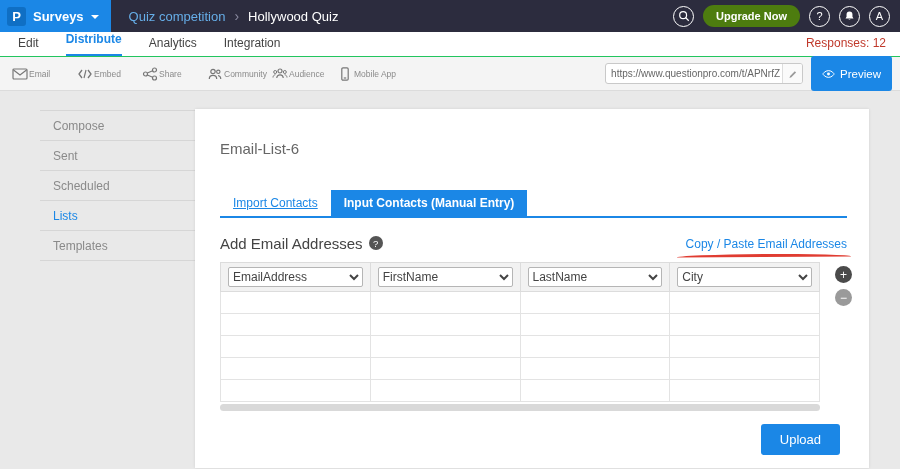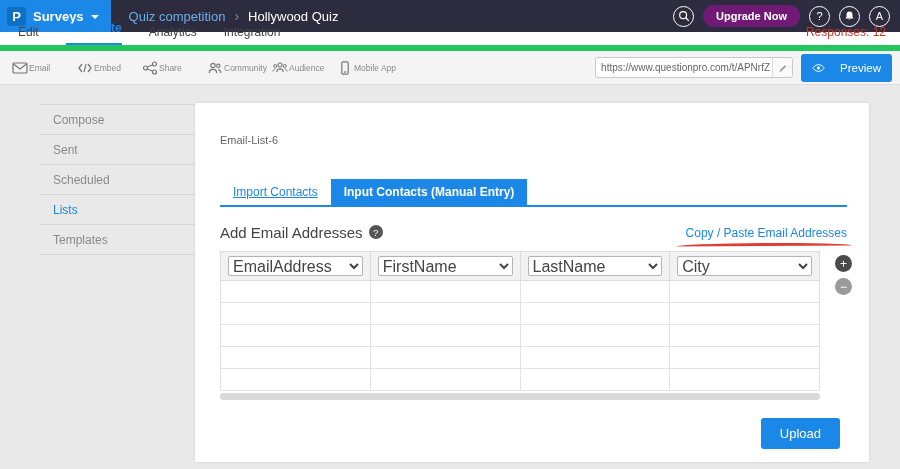--- a/index.html
+++ b/index.html
@@ -13,56 +13,56 @@
   .brand { background: #1b87e6; height: 32px; display: flex; align-items: center; gap: 7px; padding: 0 12px 0 7px; cursor: pointer; }
   .logo-box { width: 19px; height: 19px; background: #0f6fc4; border-radius: 3px; color: #fff; font-weight: bold; font-size: 13px; display: flex; align-items: center; justify-content: center; }
   .product { font-size: 13px; font-weight: bold; }
   .caret-down { width: 0; height: 0; border-left: 4px solid transparent; border-right: 4px solid transparent; border-top: 4px solid #fff; margin-top: 1px; }
   .breadcrumb { margin-left: 18px; display: flex; align-items: center; gap: 9px; font-size: 13px; }
   .bc-link { color: #66aee8; cursor: pointer; }
   .bc-sep { color: #8b8ba0; font-size: 14px; }
   .bc-current { color: #ffffff; }
   .topbar-right { margin-left: auto; display: flex; align-items: center; gap: 9px; padding-right: 10px; }
   .circle-icon { width: 21px; height: 21px; border: 1px solid #fff; border-radius: 50%; display: flex; align-items: center; justify-content: center; font-size: 11px; cursor: pointer; flex: none; }
-  .upgrade-btn { background: #701a75; color: #fff; border: none; border-radius: 11px; padding: 5px 13px; font-size: 11px; font-weight: bold; cursor: pointer; }
-  
-  .navbar { height: 19px; background: #fff; border-bottom: 6px solid #22c55e; display: flex; align-items: flex-end; padding: 0 14px 0 18px; gap: 27px; }
+  .upgrade-btn { background: #4d7c0f; color: #fff; border: none; border-radius: 11px; padding: 5px 13px; font-size: 11px; font-weight: bold; cursor: pointer; }
+  
+  .navbar { height: 25px; background: #fff; border-bottom: 1px solid #22c55e; display: flex; align-items: flex-end; padding: 0 14px 0 18px; gap: 27px; }
   .nav-tab { font-size: 12px; color: #444; padding-bottom: 6px; cursor: pointer; }
   .nav-tab.active { color: #1b87e6; font-weight: bold; border-bottom: 2px solid #1b87e6; padding-bottom: 8px; }
   .responses { margin-left: auto; font-size: 12px; color: #c0392b; padding-bottom: 6px; }
   
   .toolbar { height: 34px; background: #f4f4f4; border-bottom: 1px solid #dcdcdc; display: flex; align-items: center; padding-left: 12px; }
   .tool { width: 65px; display: flex; flex-direction: row; align-items: center; gap: 1px; cursor: pointer; }
   .tool-label { font-size: 8.5px; color: #8a8a8a; white-space: nowrap; }
   .toolbar-right { margin-left: auto; display: flex; align-items: center; gap: 8px; padding-right: 8px; }
   .url-box { width: 198px; height: 21px; background: #fff; border: 1px solid #c9c9c9; border-radius: 3px; display: flex; align-items: center; overflow: hidden; }
   .url-text { flex: 1; font-size: 10px; color: #666; padding: 0 5px; white-space: nowrap; overflow: hidden; }
   .url-edit { width: 20px; height: 100%; border-left: 1px solid #ddd; display: flex; align-items: center; justify-content: center; cursor: pointer; background: #fafafa; }
-  .preview-btn { background: #1b87e6; color: #fff; border: none; border-radius: 3px; height: 28px; padding: 0 11px; font-size: 11.5px; display: flex; align-items: center; gap: 15px; cursor: pointer; }
+  .preview-btn { background: #1b87e6; color: #fff; border: none; border-radius: 3px; height: 35px; padding: 0 11px; font-size: 11.5px; display: flex; align-items: center; gap: 5px; cursor: pointer; }
   
   .content { position: relative; height: 377px; }
   .sidebar { position: absolute; left: 40px; top: 19px; width: 155px; border-top: 1px solid #d6d6d6; }
   .side-item { height: 30px; display: flex; align-items: center; padding-left: 13px; font-size: 12px; color: #8a8a8a; border-bottom: 1px solid #d6d6d6; cursor: pointer; background: transparent; }
   .side-item.active { color: #1b87e6; }
   .panel { position: absolute; left: 195px; top: 18px; right: 31px; bottom: 0; background: #fff; box-shadow: 0 0 3px rgba(0,0,0,0.10); }
   .panel-inner { padding: 0 22px 0 25px; }
-  .list-title { padding-top: 31px; font-size: 11px; color: #666; }
+  .list-title { padding-top: 31px; font-size: 15px; color: #666; }
   .tabs { margin-top: 33px; display: flex; border-bottom: 2px solid #1b87e6; }
   .tab { font-size: 12px; padding: 6px 13px; color: #1b87e6; cursor: pointer; text-decoration: underline; }
   .tab.active { background: #1b87e6; color: #fff; font-weight: bold; text-decoration: none; }
   .section-row { margin-top: 16px; display: flex; align-items: center; }
   .section-title { font-size: 15px; color: #444; }
   .help-badge { width: 14px; height: 14px; border-radius: 50%; background: #555; color: #fff; font-size: 9.5px; display: inline-flex; align-items: center; justify-content: center; margin-left: 6px; cursor: pointer; }
   .copy-wrap { margin-left: auto; position: relative; }
   .copy-link { font-size: 12px; color: #1b87e6; cursor: pointer; }
   .red-underline { position: absolute; left: -10px; right: -4px; bottom: -5px; height: 3px; background: #e03c31; border-radius: 50% / 100% 100% 0 0; transform: rotate(-0.4deg); }
   .table-area { margin-top: 10px; display: flex; align-items: flex-start; }
   table.contacts { border-collapse: collapse; width: 600px; table-layout: fixed; }
   table.contacts thead td { background: #f2f2f2; border: 1px solid #dcdcdc; padding: 4px 7px; }
-  table.contacts select { width: 100%; height: 20px; font-size: 16px; color: #444; border: 1px solid #b5b5b5; background: #fff; border-radius: 2px; font-family: "Liberation Sans", sans-serif; }
+  table.contacts select { width: 100%; height: 20px; font-size: 12px; color: #444; border: 1px solid #b5b5b5; background: #fff; border-radius: 2px; font-family: "Liberation Sans", sans-serif; }
   table.contacts tbody td { border: 1px solid #e3e3e3; height: 22px; background: #fff; cursor: text; }
   .row-btns { margin-left: 15px; display: flex; flex-direction: column; gap: 6px; padding-top: 4px; }
   .circle-btn { width: 17px; height: 17px; border-radius: 50%; border: none; color: #fff; font-size: 12px; line-height: 1; display: flex; align-items: center; justify-content: center; cursor: pointer; padding: 0; }
   .circle-btn.add { background: #4a4a4a; }
   .circle-btn.remove { background: #9a9a9a; }
   .scroll-track { width: 600px; height: 7px; background: #d9d9d9; border-radius: 4px; margin-top: 2px; cursor: pointer; }
   .upload-row { position: absolute; right: 29px; bottom: 13px; }
   .upload-btn { background: #1b87e6; color: #fff; border: none; border-radius: 3px; padding: 8px 19px; font-size: 13px; cursor: pointer; }
   svg { display: block; }
 </style>

